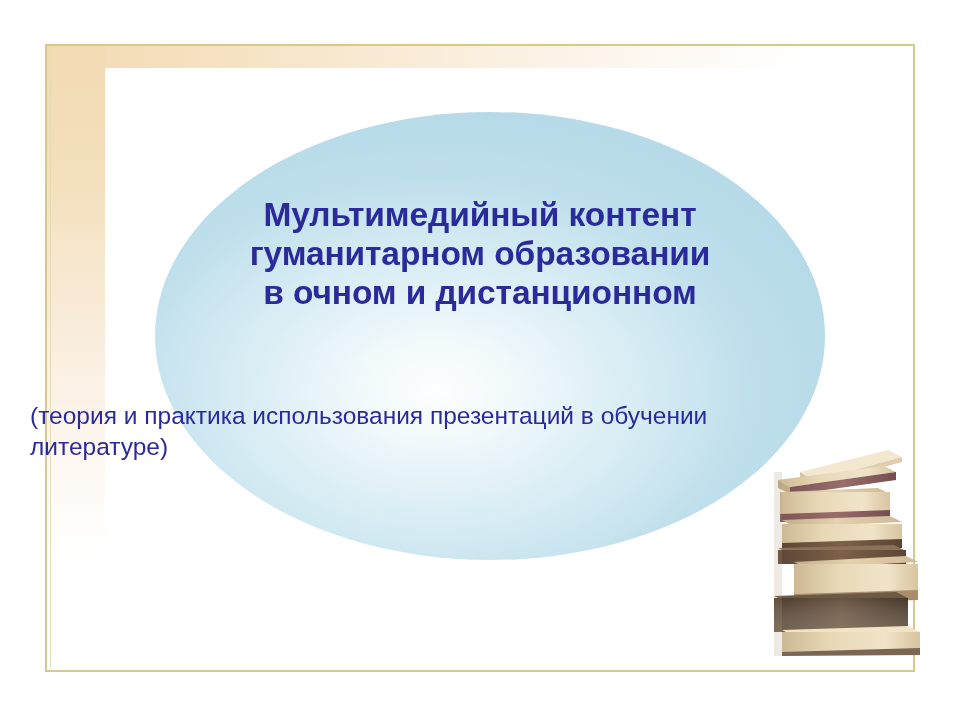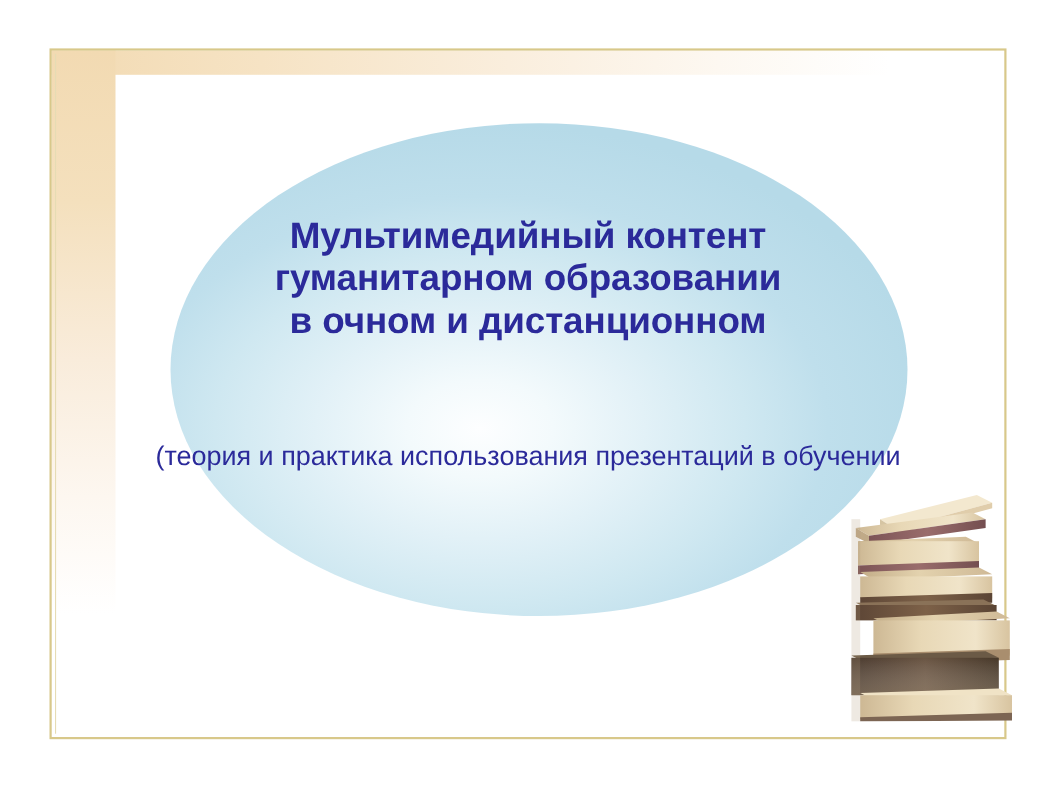--- a/index.html
+++ b/index.html
@@ -106,21 +106,20 @@
     color: #2b2a9a;
     letter-spacing: -0.1px;
     white-space: nowrap;
   }
   .title .line { display: block; }
   .subtitle {
     position: absolute;
     left: 30px;
     top: 401px;
     width: 900px;
-    text-align: center;
     font-size: 24.5px;
     line-height: 1.26;
     font-weight: normal;
     color: #2b2a9a;
   }
   .subtitle .line { display: block; white-space: nowrap; }
 
   
   .books {
     position: absolute;
@@ -214,16 +213,17 @@
   </div>
 
   <div class="text-layer">
     <div class="title">
       <span class="line">Мультимедийный контент</span>
       <span class="line">гуманитарном образовании</span>
       <span class="line">в очном и дистанционном</span>
     </div>
     <div class="subtitle">
       <span class="line">(теория и практика использования презентаций в обучении</span>
+      <span class="line">литературе)</span>
     </div>
   </div>
 
 </div>
 
 </body></html>

